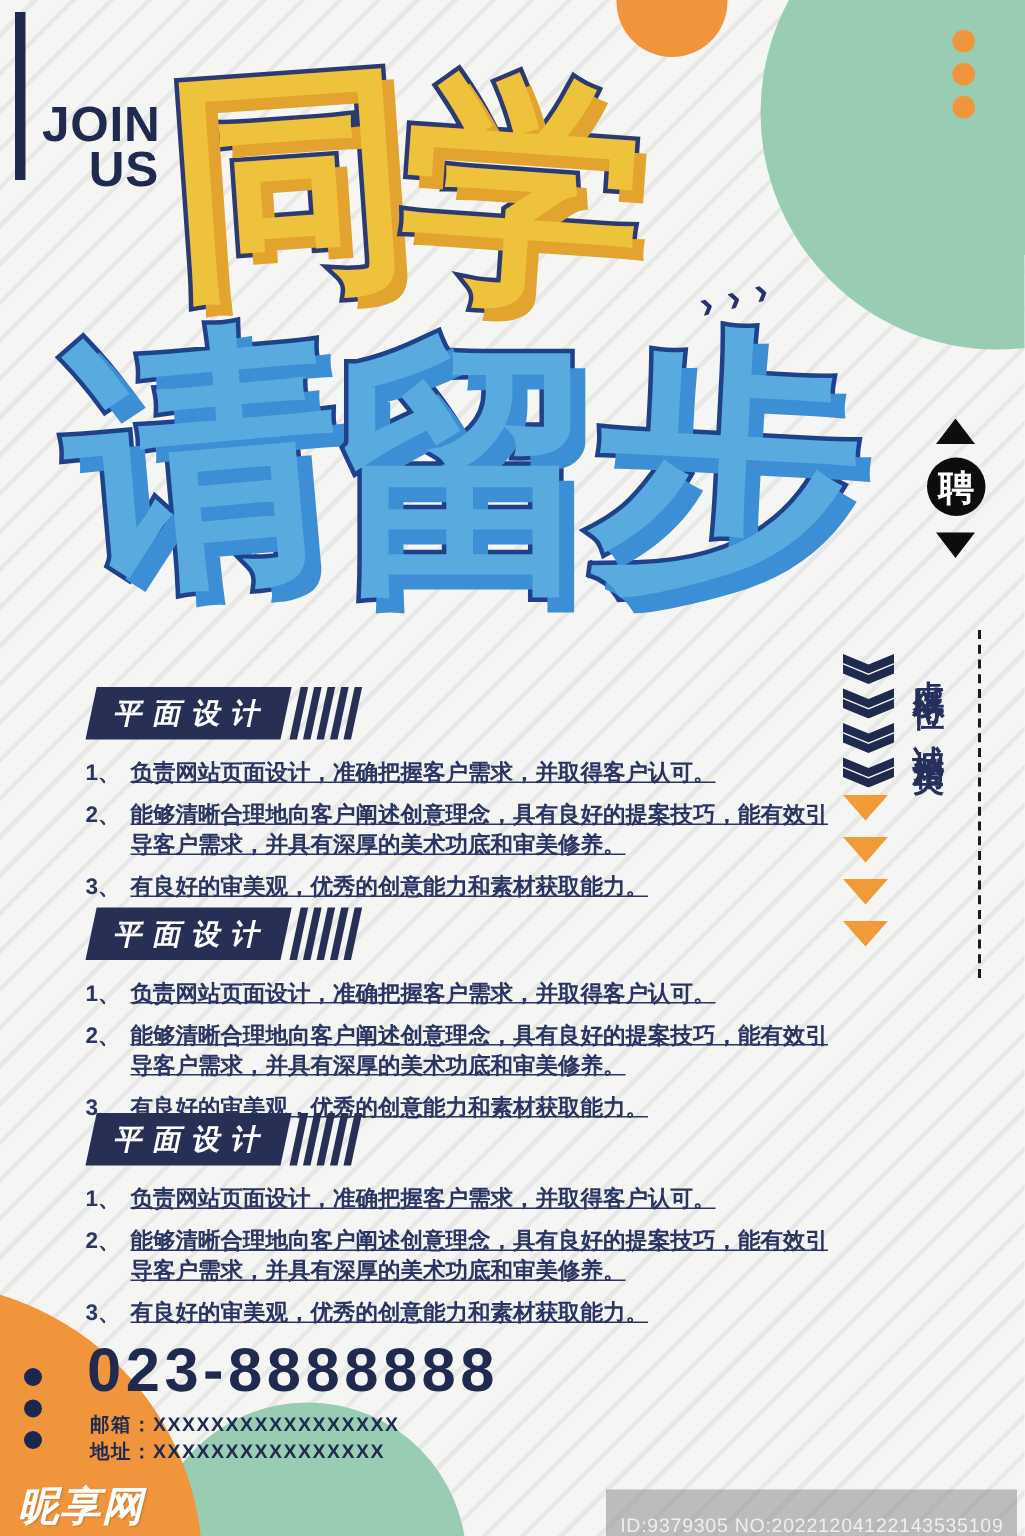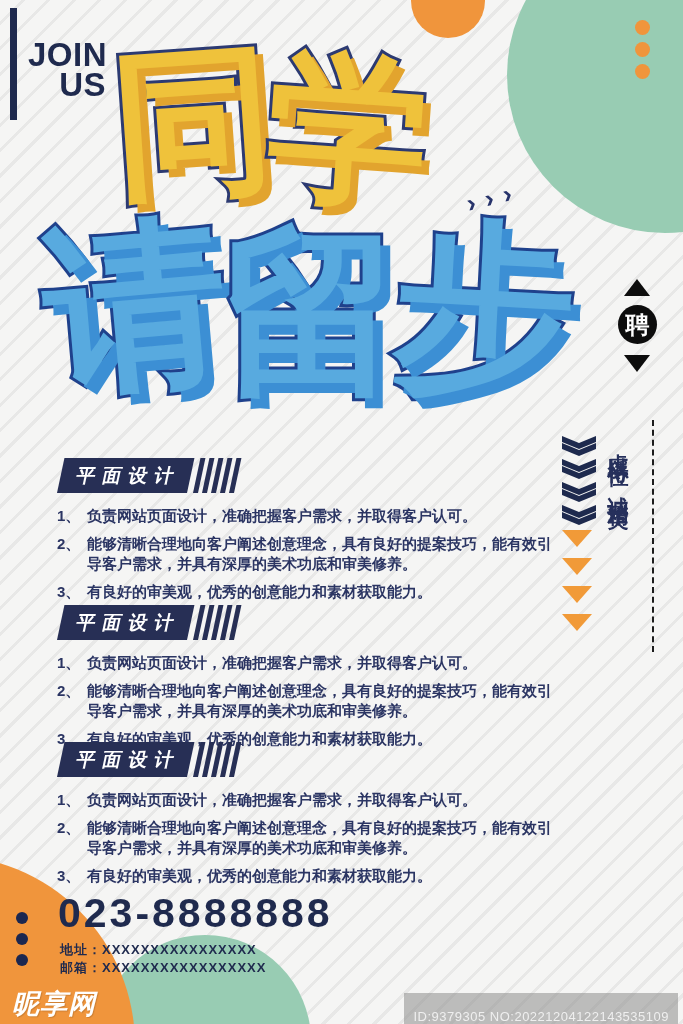--- a/index.html
+++ b/index.html
@@ -15,21 +15,21 @@
   }
   .abs { position:absolute; }
 
   
   .topbar { left:10px; top:8px; width:7px; height:112px; background:#1f2a4e; }
   .green-circle-top { left:507px; top:-83px; width:316px; height:316px; border-radius:50%; background:#98ccb3; }
   .orange-circle-top { left:411px; top:-36px; width:74px; height:74px; border-radius:50%; background:#f0953c; }
   .orange-dot { width:15px; height:15px; border-radius:50%; background:#f0953c; }
 
   
-  .joinus { left:28px; top:40px; width:78px; color:#1f2a4e; font-weight:800;
+  .joinus { left:28px; top:68px; width:78px; color:#1f2a4e; font-weight:800;
             font-size:33px; line-height:30px; text-align:right; letter-spacing:0.5px; }
 
   
   .title-top { left:112px; top:42px; font-size:162px; line-height:1; font-weight:800;
     color:#efc23b; letter-spacing:-6px; white-space:nowrap;
     -webkit-text-stroke:6px #2c3a72; paint-order:stroke fill;
     text-shadow:8px 8px 0 #e2a42e; }
   .title-top span { display:inline-block; }
   .title-top span:nth-child(1){ transform:rotate(-4deg); }
   .title-top span:nth-child(2){ transform:rotate(4deg) translateY(6px); }
@@ -74,21 +74,21 @@
   .sec-banner { display:flex; align-items:stretch; height:35px; transform:skewX(-12deg);
                 transform-origin:bottom left; }
   .sec-banner-box { background:#272f55; color:#ffffff; font-size:19px; font-weight:700;
                 letter-spacing:7px; padding:0 10px 0 16px; display:flex; align-items:center; }
   .sec-stripes { display:flex; gap:4px; margin-left:6px; }
   .sec-stripes i { display:block; width:5px; height:35px; background:#272f55; }
   .sec-list { margin-top:13px; color:#2b3563; font-size:15px; font-weight:600;
               line-height:20px; }
   .sec-item { display:flex; margin-bottom:8px; }
   .sec-item .num { flex:0 0 30px; }
-  .sec-item .txt { flex:1; }
+  .sec-item .txt { flex:1;text-decoration:underline; }
 
   
   .green-circle-bottom { left:99px; top:935px; width:212px; height:212px; border-radius:50%; background:#98ccb3; }
   .orange-circle-bottom { left:-245px; top:855px; width:380px; height:380px; border-radius:50%; background:#f0953c; }
   .navy-dot { width:12px; height:12px; border-radius:50%; background:#1b2750; }
   .dots-bottom { left:16px; top:912px; display:flex; flex-direction:column; gap:9px; }
 
   
   .phone { left:58px; top:890px; color:#1f2a4e; font-size:41px; font-weight:800;
            letter-spacing:3px; }
@@ -248,22 +248,22 @@
   <div class="abs green-circle-bottom"></div>
   <div class="abs orange-circle-bottom"></div>
   <div class="abs dots-bottom">
     <span class="navy-dot"></span>
     <span class="navy-dot"></span>
     <span class="navy-dot"></span>
   </div>
 
   <div class="abs phone">023-8888888</div>
   <div class="abs addr">
+    <div>邮箱：XXXXXXXXXXXXXXXXX</div>
     <div>地址：XXXXXXXXXXXXXXXX</div>
-    <div>邮箱：XXXXXXXXXXXXXXXXX</div>
   </div>
 
   <div class="abs wm-left">
     <span class="wm-site">昵享网</span>
   </div>
   <div class="abs wm-right">ID:9379305 NO:20221204122143535109</div>
 
 </div>
 
 </body></html>

